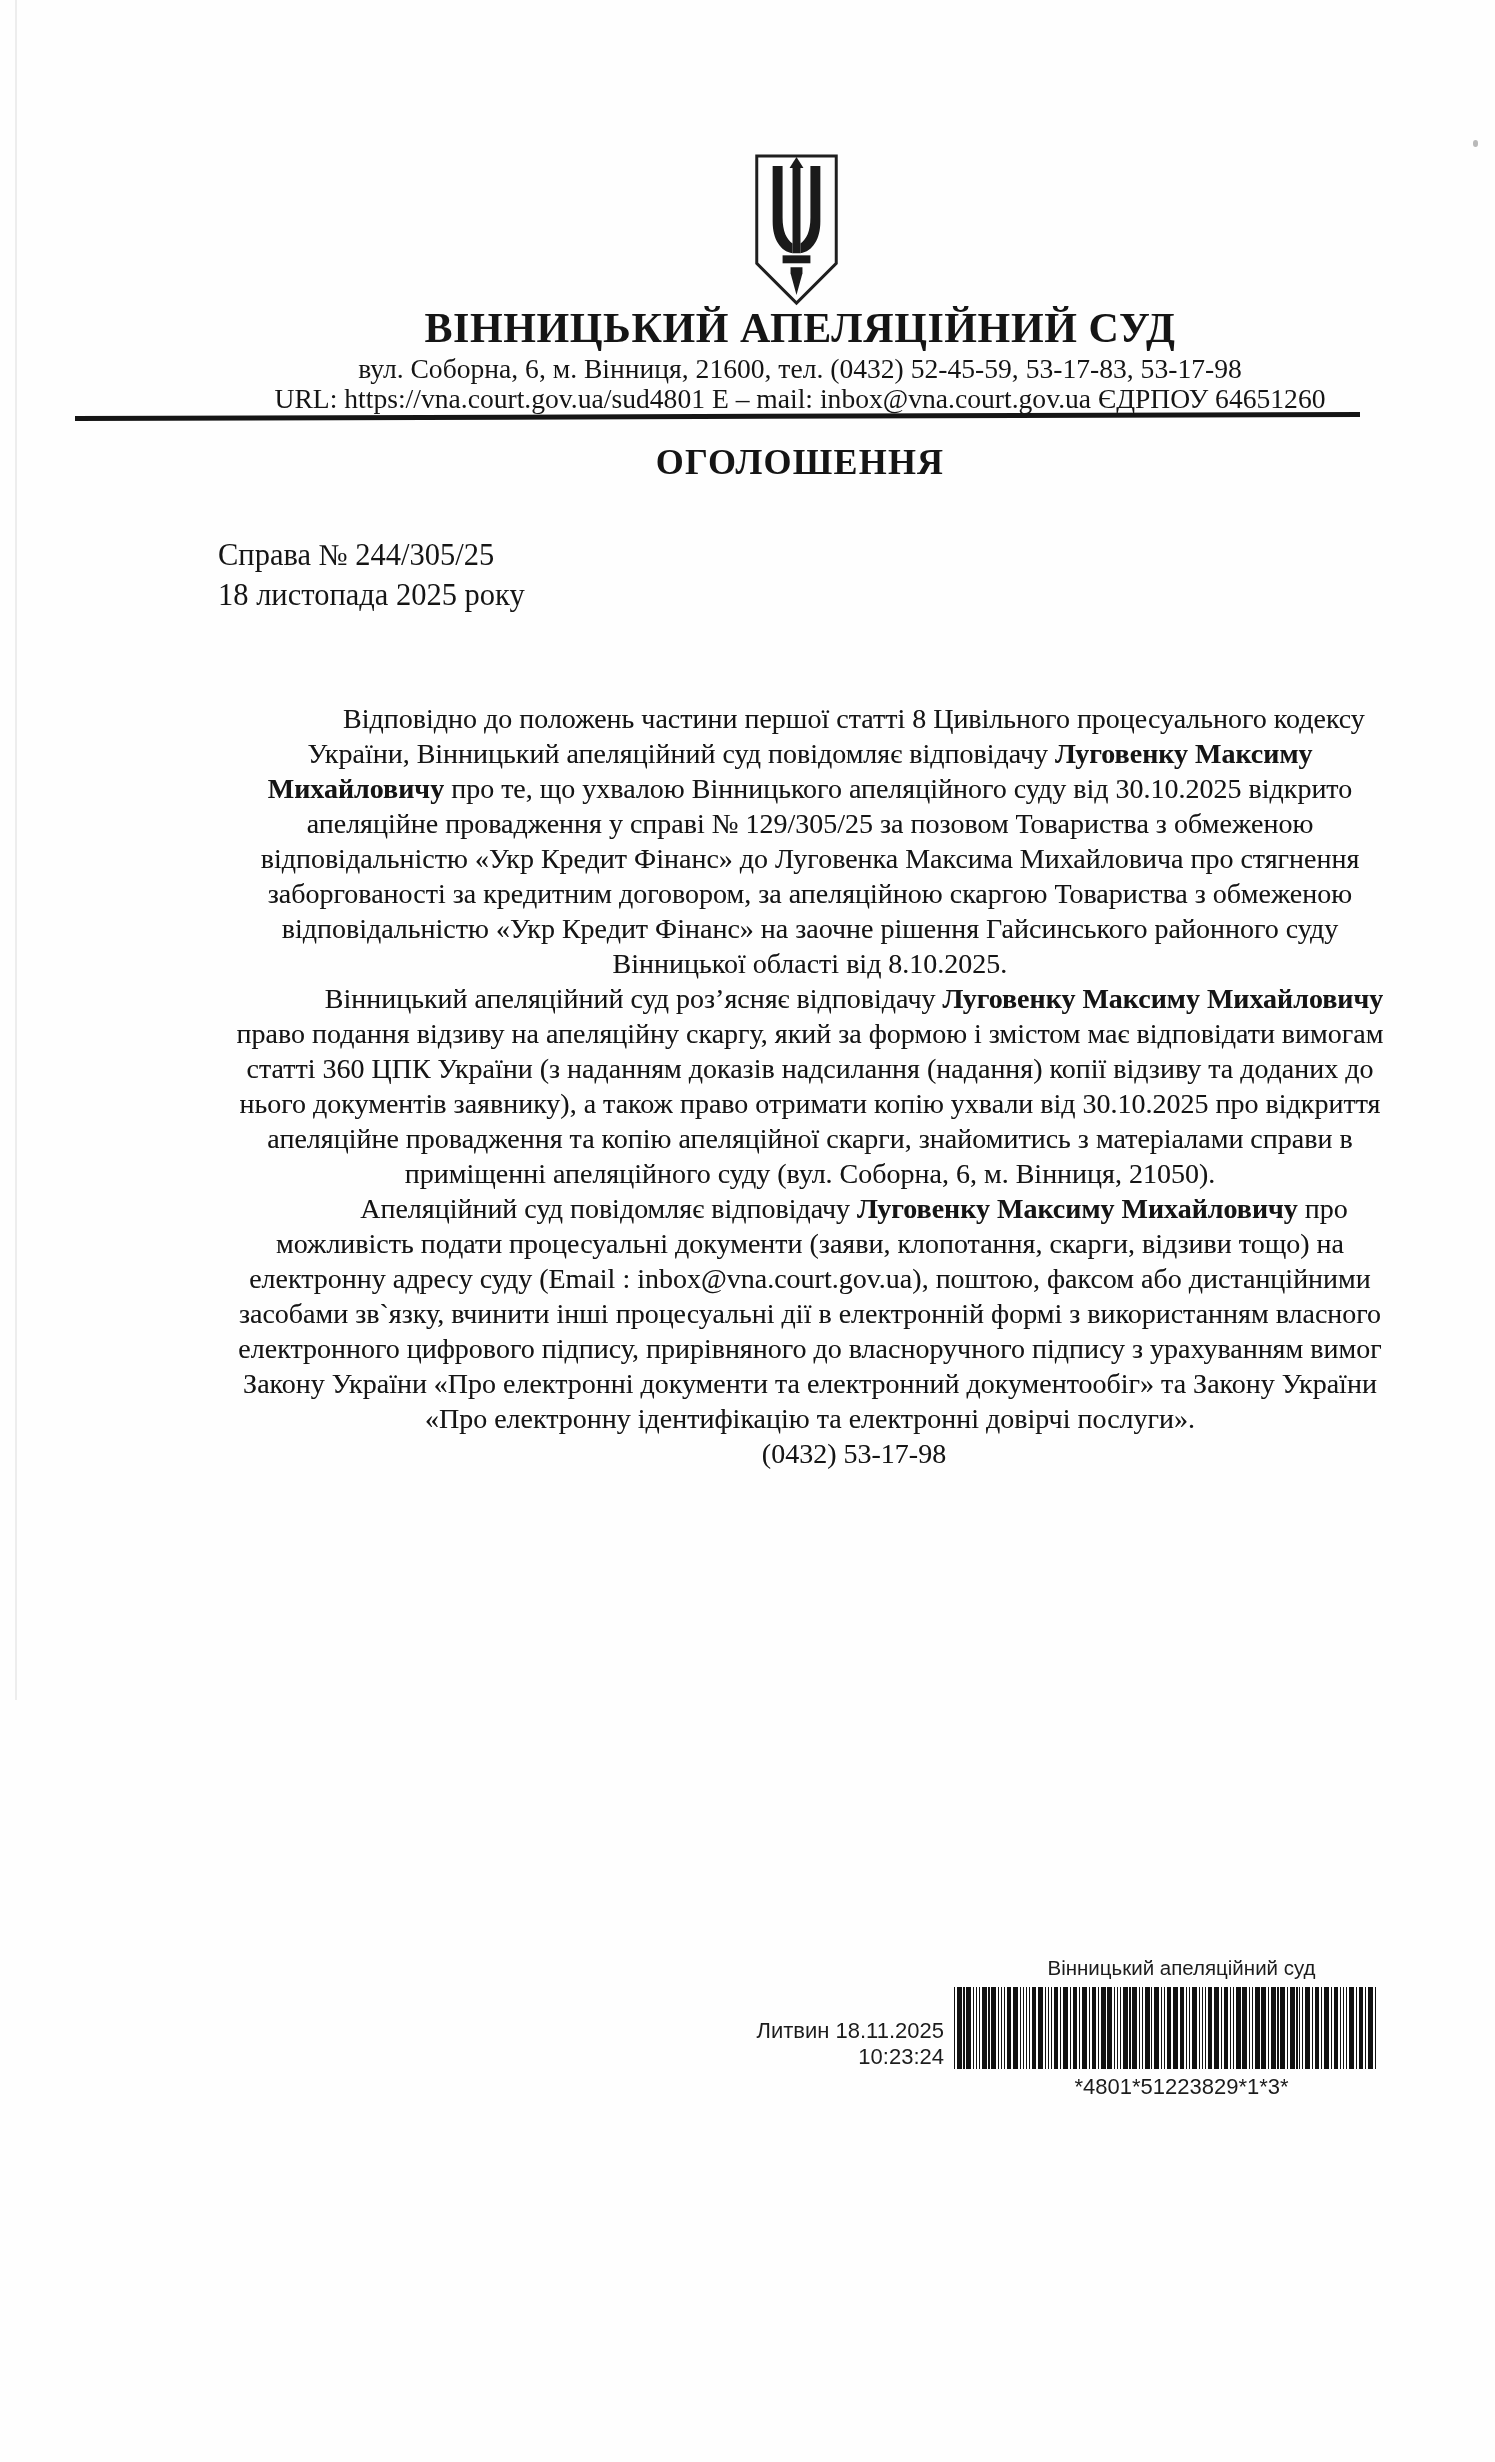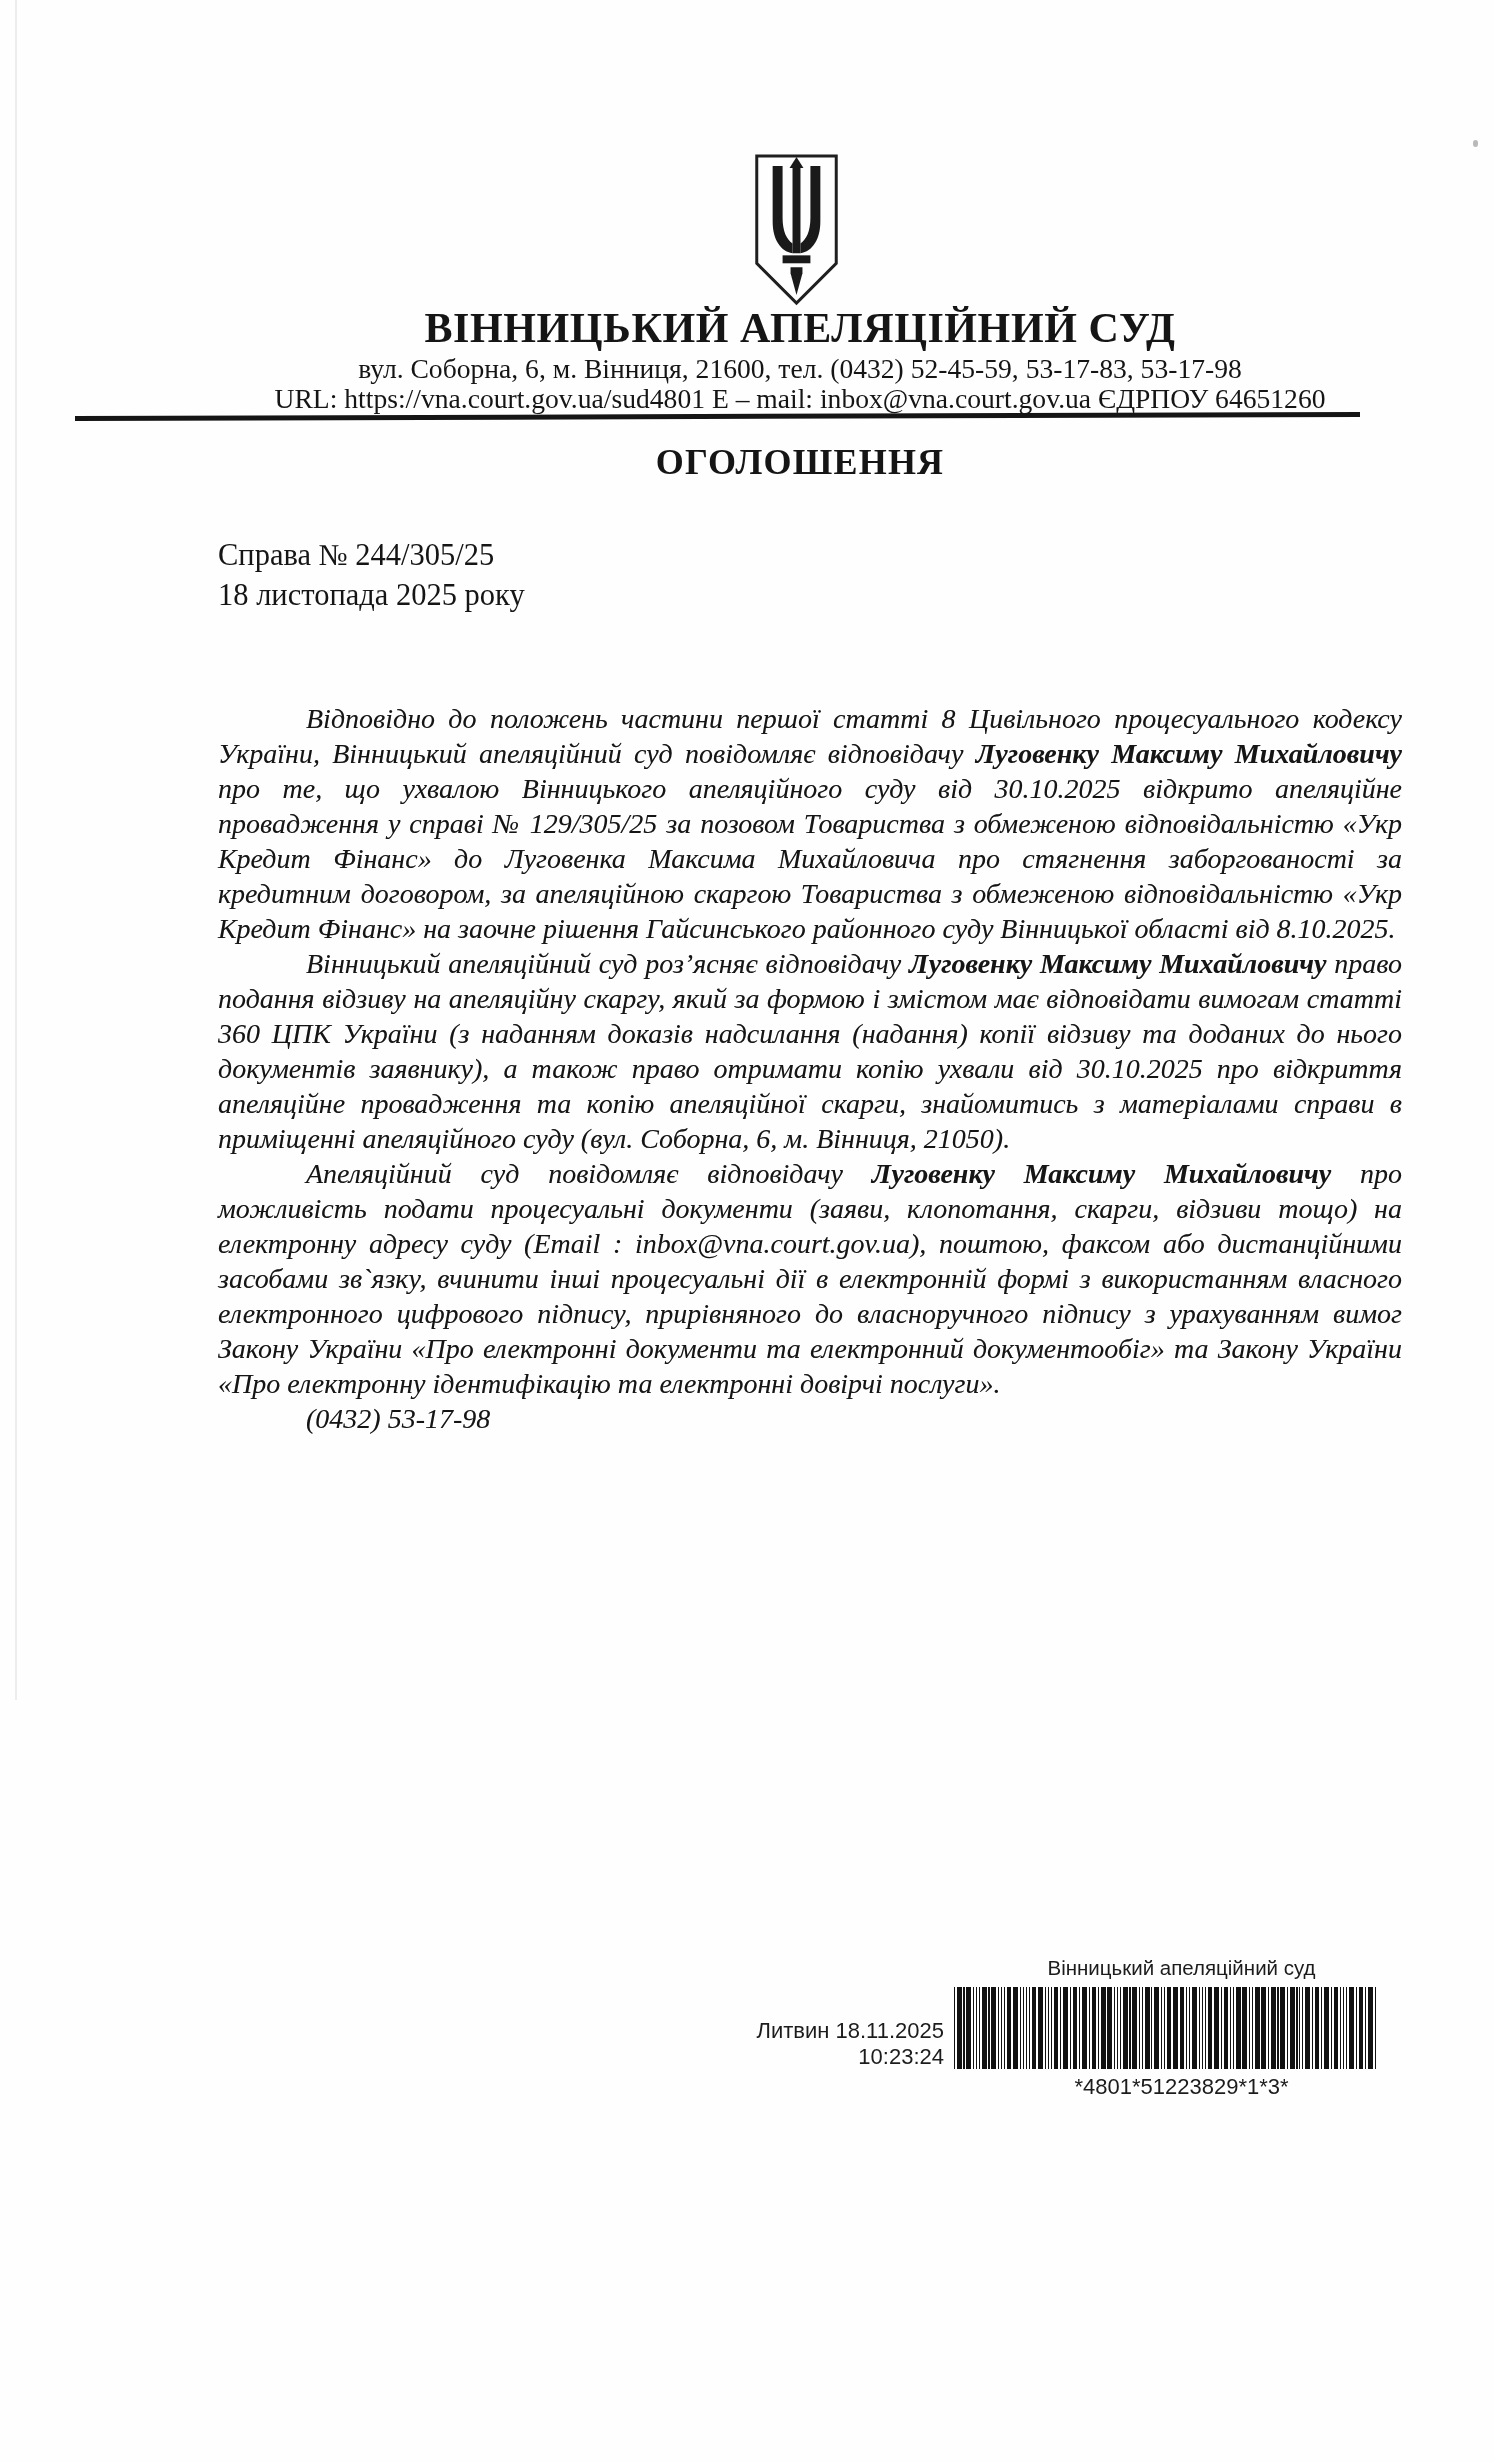--- a/index.html
+++ b/index.html
@@ -14,23 +14,22 @@
   .court-name{top:304px;font-size:42px;font-weight:bold;letter-spacing:0.6px;}
   .address-line{top:353px;font-size:27.6px;}
   .url-line{top:383px;font-size:27.6px;}
   .header-rule{position:absolute;left:75px;top:414px;width:1285px;height:5.3px;background:#151515;transform:rotate(-0.18deg);}
   .announcement-title{top:441px;font-size:36px;font-weight:bold;letter-spacing:1.2px;}
   .case-block{position:absolute;left:218px;top:535px;font-size:30.5px;line-height:40px;}
   .doc-body{
     position:absolute;left:218px;top:701px;width:1184px;
     font-size:28px;line-height:35px;text-align:justify;
     text-shadow:0 0 0.6px rgba(0,0,0,.28);
-    font-style:italic;
   }
-  .doc-body p{margin:0;text-indent:88px;}
+  .doc-body p{margin:0;text-indent:88px;text-align:center;}
   .doc-body p b{font-weight:bold;}
   .phone-line{margin-top:54px;text-indent:0;text-align:left;}
   .stamp{font-family:"Liberation Sans","DejaVu Sans",sans-serif;color:#1c1c1c;}
   .barcode-title{position:absolute;left:950px;top:1956px;width:463px;text-align:center;font-size:20.5px;}
   .barcode{position:absolute;left:954px;top:1987px;width:451px;height:82px;display:flex;gap:1.8px;align-items:stretch;overflow:hidden;}
   .barcode i{display:block;background:#111;height:100%;flex:0 0 auto;}
   .barcode-value{position:absolute;left:950px;top:2074px;width:463px;text-align:center;font-size:22px;}
   .operator-stamp{position:absolute;left:674px;top:2018px;width:270px;text-align:right;font-size:22px;}
 </style>
 </head>

